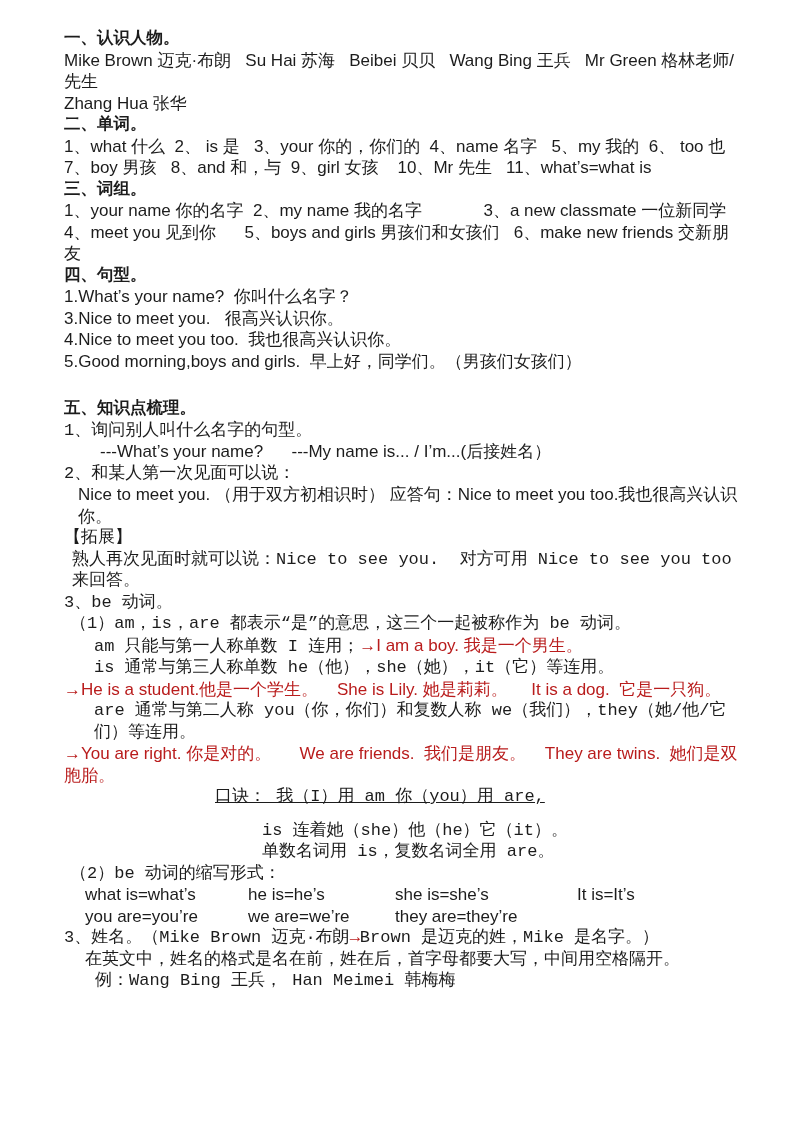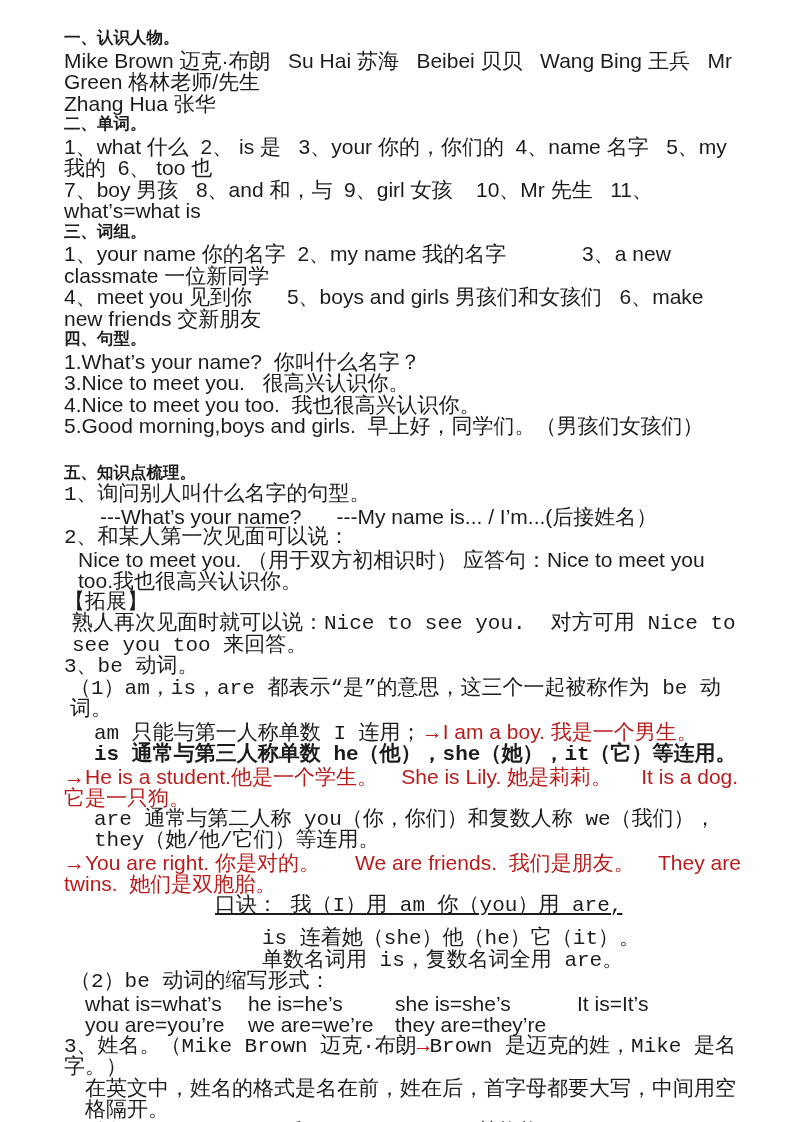--- a/index.html
+++ b/index.html
@@ -20,21 +20,21 @@
     line-height:44px; white-space:nowrap;
   }
   .title .red { color:#c00000; }
   .subtitle {
     font-size:23px; font-weight:normal; color:#111;
     margin-top:10px; line-height:30px;
   }
 
   .doc-body { margin-top:12px; }
   .doc-line {
-    min-height:21.5px; line-height:21.5px; font-size:21px;
+    min-height:21.5px; line-height:21.5px; font-size:17px;
     white-space:pre-wrap;
   }
   .kai  { font-family:"Liberation Mono","DejaVu Serif", serif; }
   .sans { font-family:"Liberation Sans", sans-serif; }
   .head { font-weight:bold; font-size:16.5px; }
   .orange { color:#b91c1c; }
   .spacer { height:26px; }
   .col { display:inline-block; white-space:pre; }
 </style>
 </head>
@@ -60,21 +60,21 @@
       <div class="doc-line kai head"><span>五、知识点梳理。</span></div>
       <div class="doc-line kai"><span>1、询问别人叫什么名字的句型。</span></div>
       <div class="doc-line sans" style="padding-left: 36px;"><span>---What’s your name?      ---My name is... / I’m...(后接姓名）</span></div>
       <div class="doc-line kai"><span>2、和某人第一次见面可以说：</span></div>
       <div class="doc-line sans" style="padding-left: 14px;"><span>Nice to meet you. （用于双方初相识时） 应答句：Nice to meet you too.我也很高兴认识你。</span></div>
       <div class="doc-line kai"><span>【拓展】</span></div>
       <div class="doc-line kai" style="padding-left: 8px;"><span>熟人再次见面时就可以说：Nice to see you.  对方可用 Nice to see you too 来回答。</span></div>
       <div class="doc-line kai"><span>3、be 动词。</span></div>
       <div class="doc-line kai" style="padding-left: 6px;"><span>（1）am，is，are 都表示“是”的意思，这三个一起被称作为 be 动词。</span></div>
       <div class="doc-line kai" style="padding-left: 30px;"><span>am 只能与第一人称单数 I 连用；</span><span class="orange sans">→I am a boy. 我是一个男生。</span></div>
-      <div class="doc-line kai" style="padding-left: 30px; font-weight: bold;"><span>is 通常与第三人称单数 he（他），she（她），it（它）等连用。</span></div>
+      <div class="doc-line kai" style="padding-left: 30px;"><span>is 通常与第三人称单数 he（他），she（她），it（它）等连用。</span></div>
       <div class="doc-line sans"><span class="orange">→He is a student.他是一个学生。    She is Lily. 她是莉莉。     It is a dog.  它是一只狗。</span></div>
       <div class="doc-line kai" style="padding-left: 30px;"><span>are 通常与第二人称 you（你，你们）和复数人称 we（我们），they（她/他/它们）等连用。</span></div>
       <div class="doc-line sans"><span class="orange">→You are right. 你是对的。      We are friends.  我们是朋友。    They are twins.  她们是双胞胎。</span></div>
       <div class="doc-line kai" style="padding-left: 151px; text-decoration: underline;"><span>口诀： 我（I）用 am 你（you）用 are,</span></div>
       <div class="doc-line kai" style="padding-left: 198px; margin-top: 12px;"><span>is 连着她（she）他（he）它（it）。</span></div>
       <div class="doc-line kai" style="padding-left: 198px;"><span>单数名词用 is，复数名词全用 are。</span></div>
       <div class="doc-line kai" style="padding-left: 6px;"><span>（2）be 动词的缩写形式：</span></div>
       <div class="doc-line sans" style="padding-left: 21px;"><span class="col" style="width: 163px;">what is=what’s</span><span class="col" style="width: 147px;">he is=he’s</span><span class="col" style="width: 182px;">she is=she’s</span><span>It is=It’s</span></div>
       <div class="doc-line sans" style="padding-left: 21px;"><span class="col" style="width: 163px;">you are=you’re</span><span class="col" style="width: 147px;">we are=we’re</span><span>they are=they’re</span></div>
       <div class="doc-line kai"><span>3、姓名。（Mike Brown 迈克·布朗</span><span class="orange">→</span><span>Brown 是迈克的姓，Mike 是名字。）</span></div>

